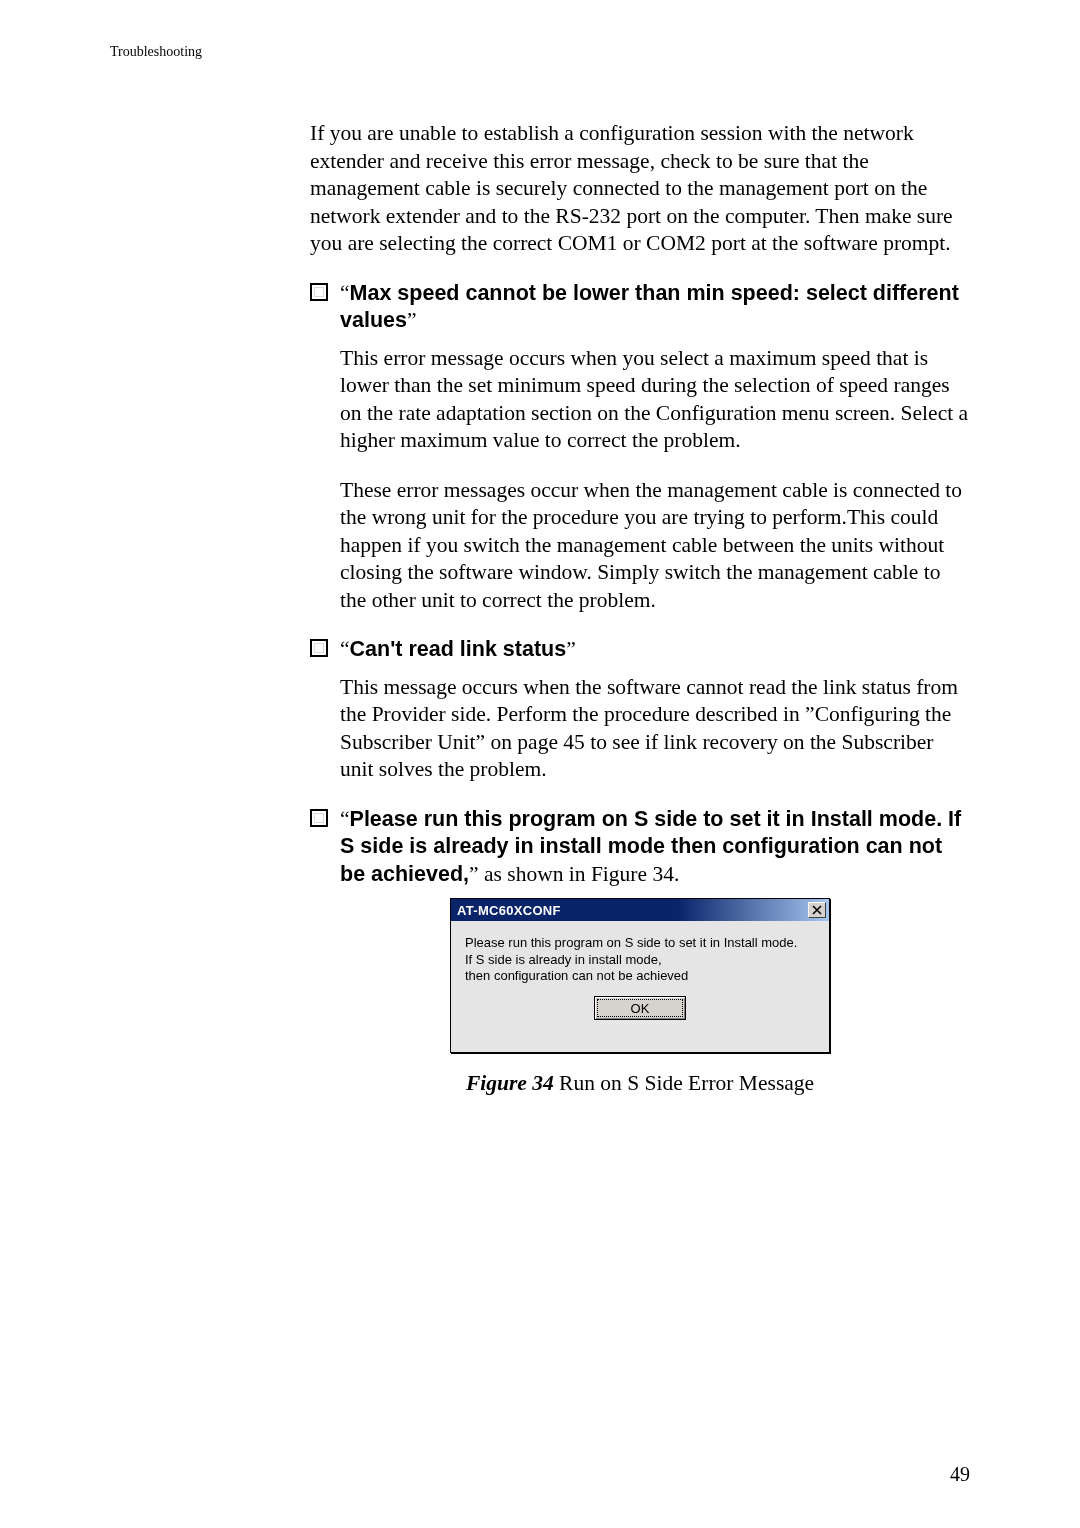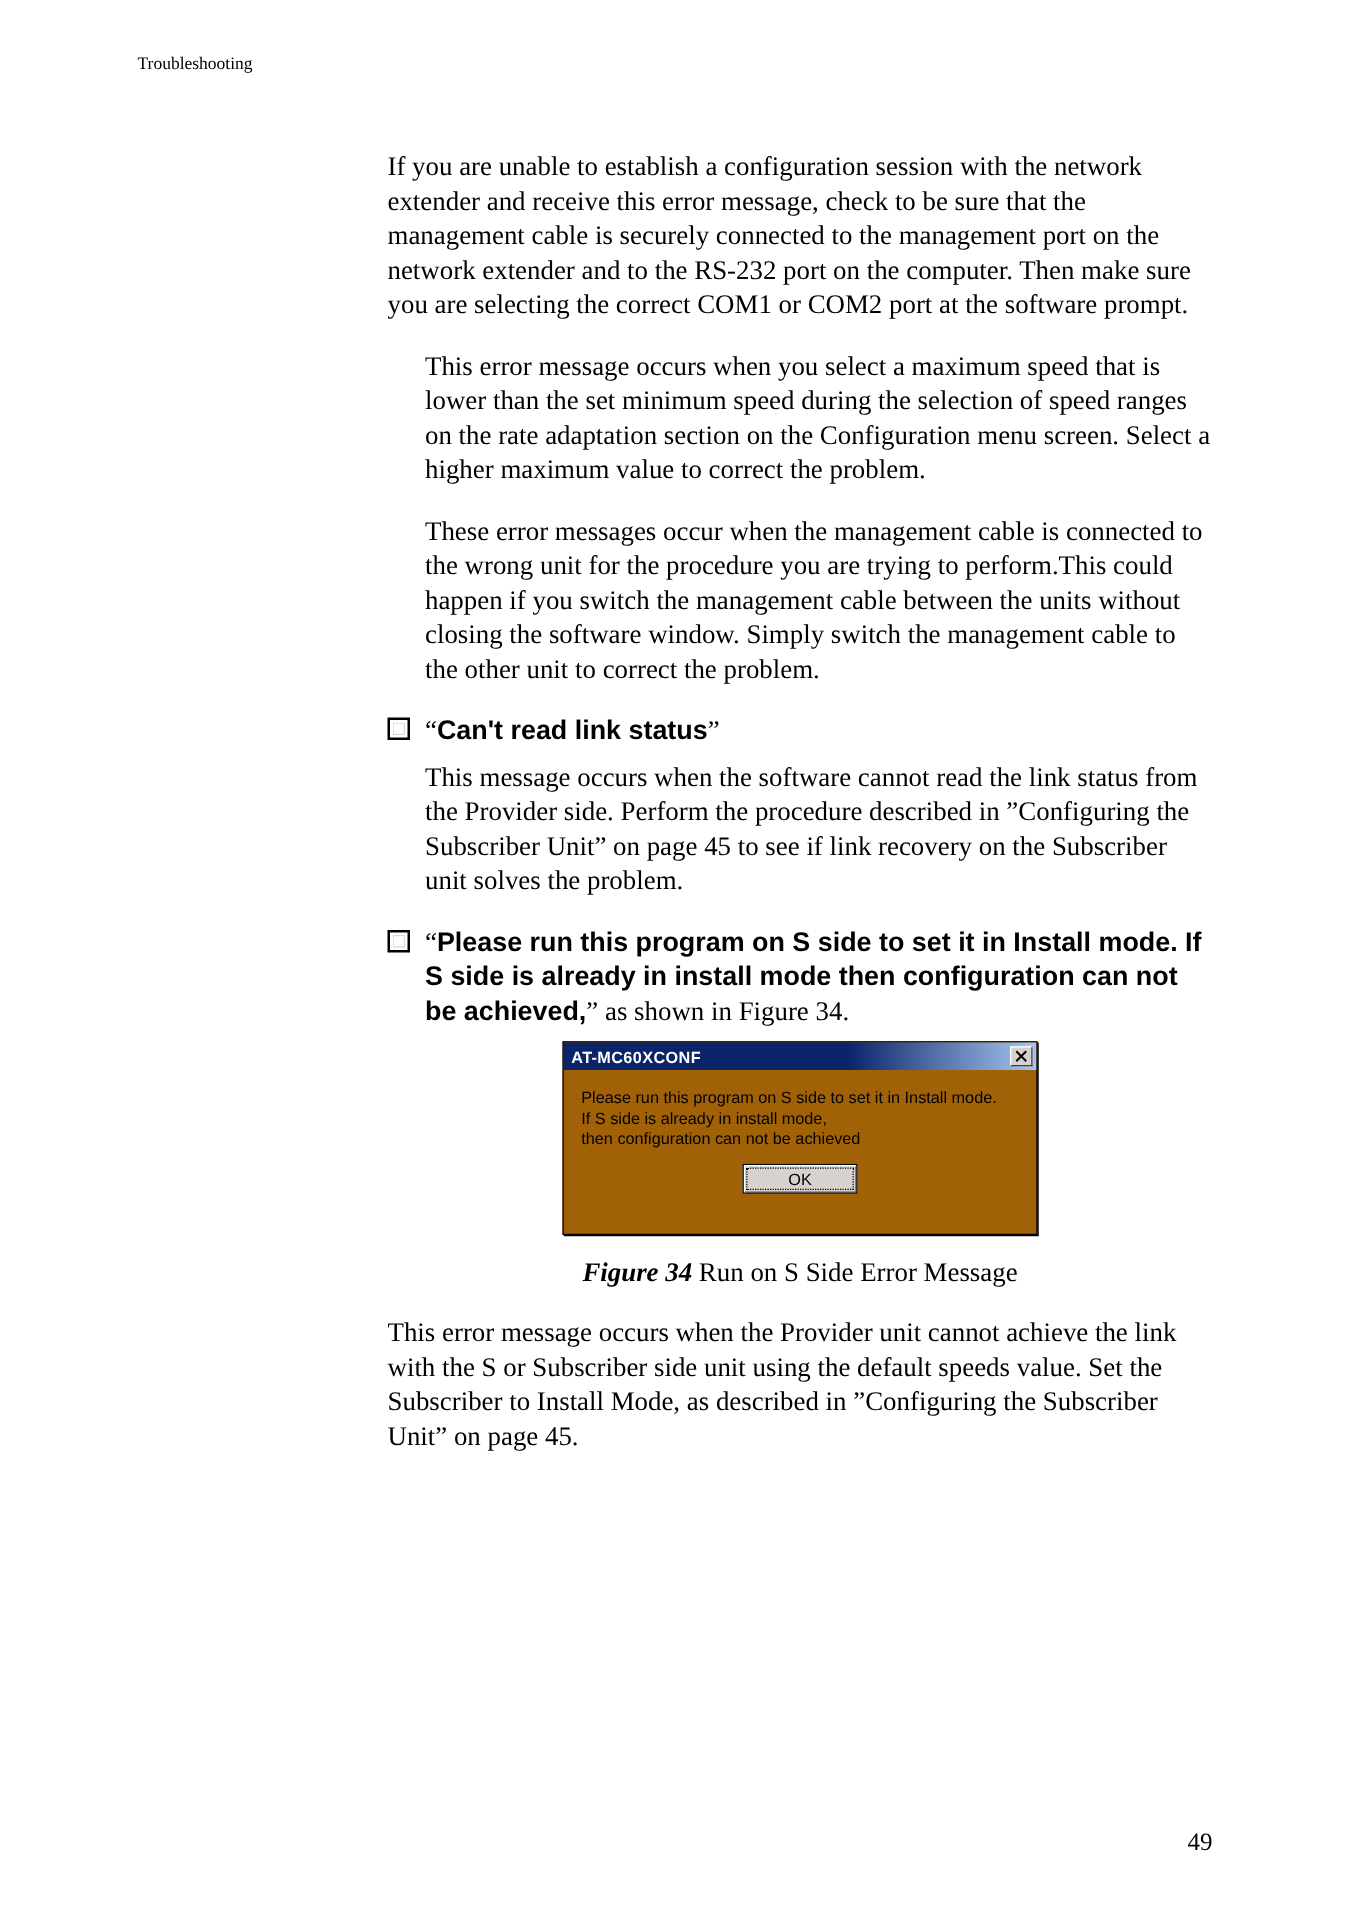--- a/index.html
+++ b/index.html
@@ -8,21 +8,21 @@
   .running-head { font-size: 14px; color: #000; margin-bottom: 60px; letter-spacing: 0; }
   .content { margin-left: 200px; margin-right: 0; }
   .para { font-size: 21.5px; line-height: 1.28; margin-bottom: 22px; }
   .bullet-item { display: flex; margin-bottom: 10px; }
   .bullet-box { flex: 0 0 auto; width: 18px; height: 18px; border: 2px solid #000; margin-top: 3px; margin-right: 12px; position: relative; }
   .bullet-box::after { content: ""; position: absolute; left: 2px; right: 2px; top: 2px; bottom: 2px; box-shadow: inset 0 0 0 1px rgba(0,0,0,0.15); }
   .bullet-text { font-size: 21.5px; line-height: 1.28; }
   .hv { font-family: Arial, Helvetica, sans-serif; font-weight: bold; }
   .body-after-bullet { margin-left: 30px; font-size: 21.5px; line-height: 1.28; margin-top: 10px; margin-bottom: 22px; }
   .dialog-wrap { display: flex; justify-content: center; margin: 10px 0 18px 0; }
-  .dialog { width: 380px; background: #a16207; border: 1px solid #000; box-shadow: 1px 1px 0 #000; font-family: Tahoma, Arial, sans-serif; font-size: 13px; color: #000; }
+  .dialog { width: 380px; background: #e5e5e5; border: 1px solid #000; box-shadow: 1px 1px 0 #000; font-family: Tahoma, Arial, sans-serif; font-size: 13px; color: #000; }
   .title-bar { background: linear-gradient(90deg, #0a246a 0%, #0a246a 60%, #a6c7f0 100%); height: 22px; display: flex; align-items: center; justify-content: space-between; padding: 0 3px 0 6px; }
   .title-bar .ttl { color: #fff; font-weight: bold; font-size: 13px; letter-spacing: 0.3px; }
   .close-btn { width: 18px; height: 16px; background: #d6d3ce; border: 1px solid #fff; border-right-color: #404040; border-bottom-color: #404040; display: flex; align-items: center; justify-content: center; }
   .close-btn svg { width: 10px; height: 10px; }
   .dialog-body { padding: 14px 14px 6px 14px; font-size: 13px; line-height: 1.25; }
   .dialog-actions { display: flex; justify-content: center; padding: 6px 0 32px 0; }
   .ok-btn { width: 92px; height: 24px; background: #d6d3ce; border: 1px solid #000; box-shadow: inset 1px 1px 0 #fff, inset -1px -1px 0 #808080; font-family: Tahoma, Arial, sans-serif; font-size: 13px; display: flex; align-items: center; justify-content: center; outline: 1px dotted #000; outline-offset: -4px; }
   .fig-caption { text-align: center; font-size: 21.5px; margin: 8px 0 22px 0; }
   .fig-caption .lead { font-weight: bold; font-style: italic; }
   .page-num { position: absolute; bottom: 42px; right: 110px; font-size: 20px; }
@@ -31,20 +31,26 @@
 </head>
 <body>
 
 <div class="page">
   <div class="running-head">Troubleshooting</div>
 
   <div class="content">
 
     <div class="para">If you are unable to establish a configuration session with the network extender and receive this error message, check to be sure that the management cable is securely connected to the management port on the network extender and to the RS-232 port on the computer. Then make sure you are selecting the correct COM1 or COM2 port at the software prompt.</div>
 
+    <div class="bullet-item">
+      <div class="bullet-box"></div>
+      <div class="bullet-text">
+        <span class="q">“</span><span class="hv">Max speed cannot be lower than min speed: select different values</span><span class="q">”</span>
+      </div>
+    </div>
     <div class="body-after-bullet">This error message occurs when you select a maximum speed that is lower than the set minimum speed during the selection of speed ranges on the rate adaptation section on the Configuration menu screen. Select a higher maximum value to correct the problem.</div>
 
     <div class="body-after-bullet">These error messages occur when the management cable is connected to the wrong unit for the procedure you are trying to perform.This could happen if you switch the management cable between the units without closing the software window. Simply switch the management cable to the other unit to correct the problem.</div>
 
     <div class="bullet-item">
       <div class="bullet-box"></div>
       <div class="bullet-text">
         <span class="q">“</span><span class="hv">Can't read link status</span><span class="q">”</span>
       </div>
     </div>
@@ -75,18 +81,17 @@
         <div class="dialog-actions">
           <div class="ok-btn">OK</div>
         </div>
       </div>
     </div>
 
     <div class="fig-caption">
       <span class="lead">Figure 34</span><span>  Run on S Side Error Message</span>
     </div>
 
-    <div class="para">This error message occurs when the Provider unit cannot achieve the link with the S or Subscriber side unit using the default speeds value. Set the Subscriber to Install Mode, as described in ”Configuring the Subscriber Unit” on page 45.</div>
 
   </div>
 
   <div class="page-num">49</div>
 </div>
 
 </body></html>

